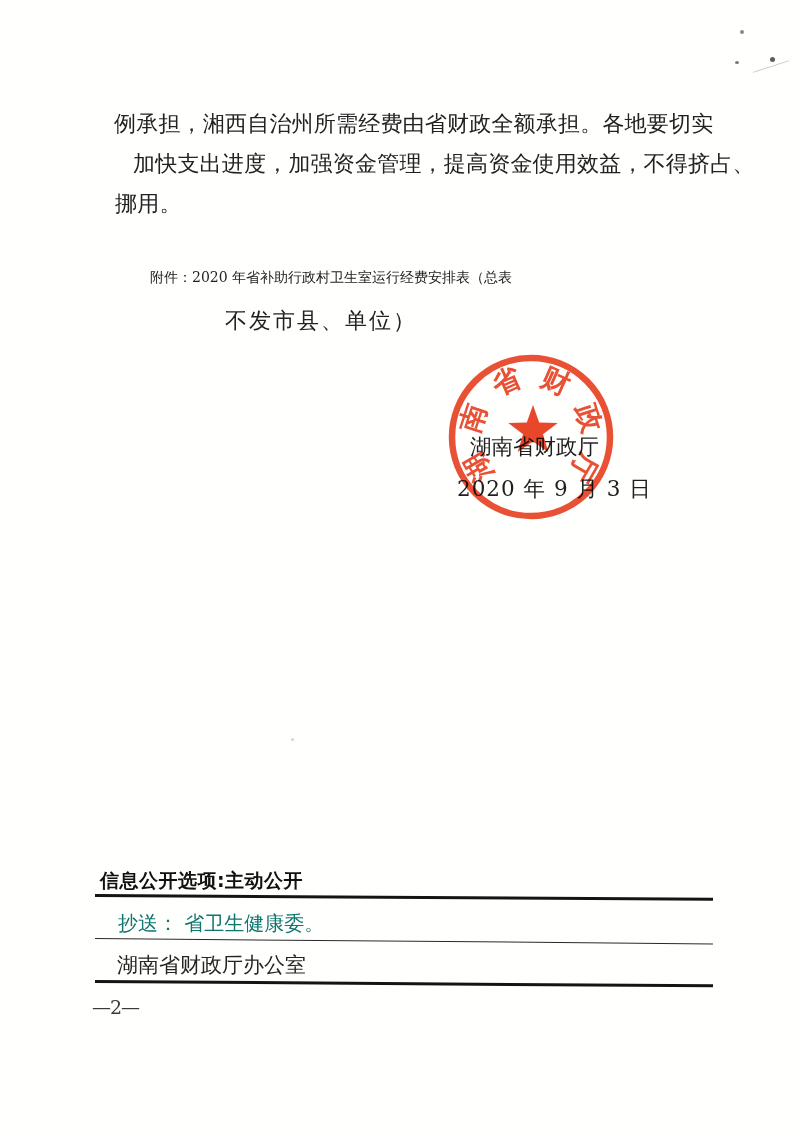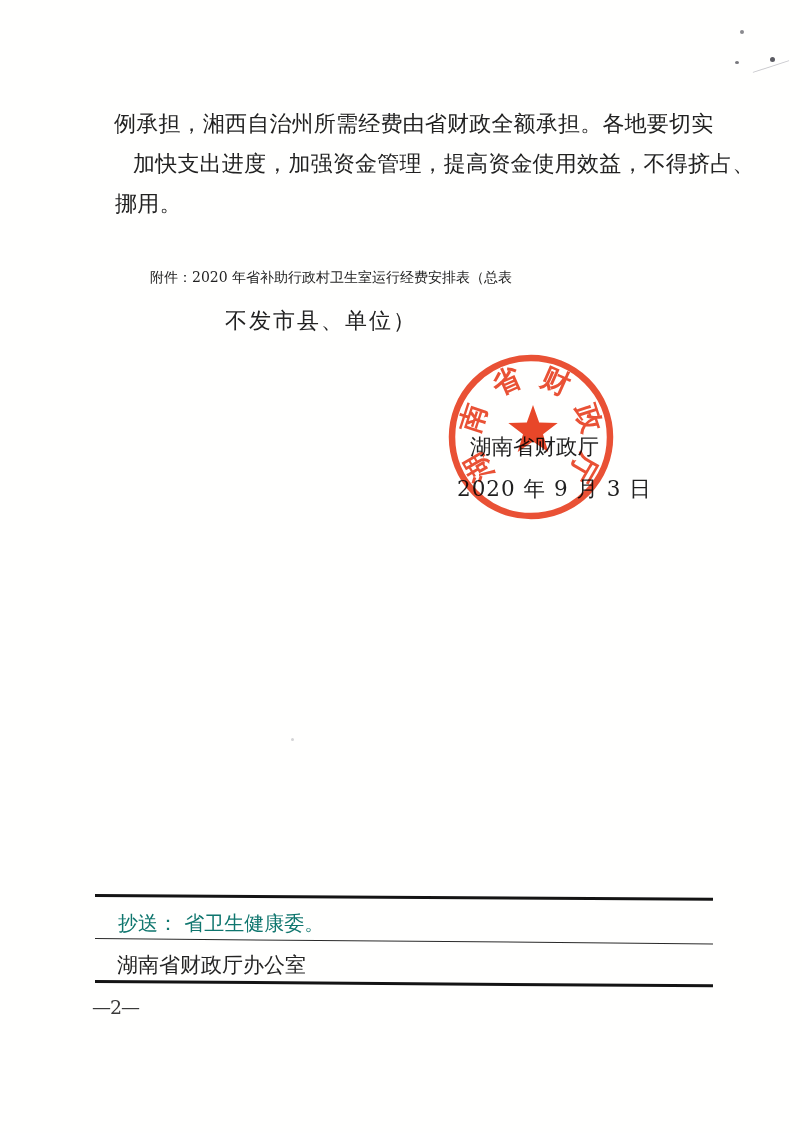--- a/index.html
+++ b/index.html
@@ -106,20 +106,21 @@
     <circle cx="90" cy="90" r="79" fill="none" stroke-width="6.5" stroke="#e8472a"></circle>
     <polygon points="92,58 98.2,75.5 116.7,76 102,87.2 107.3,105 92,94.5 76.7,105 82,87.2 67.3,76 85.8,75.5" fill="#e73d1d"></polygon>
     <text class="ring-char" transform="rotate(-120 90 90)" x="90" y="29" fill="#e8472a">湖</text>
     <text class="ring-char" transform="rotate(-72 90 90)" x="90" y="29" fill="#e8472a">南</text>
     <text class="ring-char" transform="rotate(-24 90 90)" x="90" y="29" fill="#e8472a">省</text>
     <text class="ring-char" transform="rotate(24 90 90)" x="90" y="29" fill="#e8472a">财</text>
     <text class="ring-char" transform="rotate(72 90 90)" x="90" y="29" fill="#e8472a">政</text>
     <text class="ring-char" transform="rotate(120 90 90)" x="90" y="29" fill="#e8472a">厅</text>
   </svg>
 
+  <div id="disclosure" class="abs">信息公开选项:主动公开</div>
   <div id="rule1" class="rule"></div>
 
   <div id="cc-line" class="abs">抄送： 省卫生健康委。</div>
   <div id="rule2" class="rule"></div>
 
   <div id="issuer" class="abs">湖南省财政厅办公室</div>
   <div id="rule3" class="rule"></div>
 
   <div id="page-num" class="abs">—2—</div>
 

